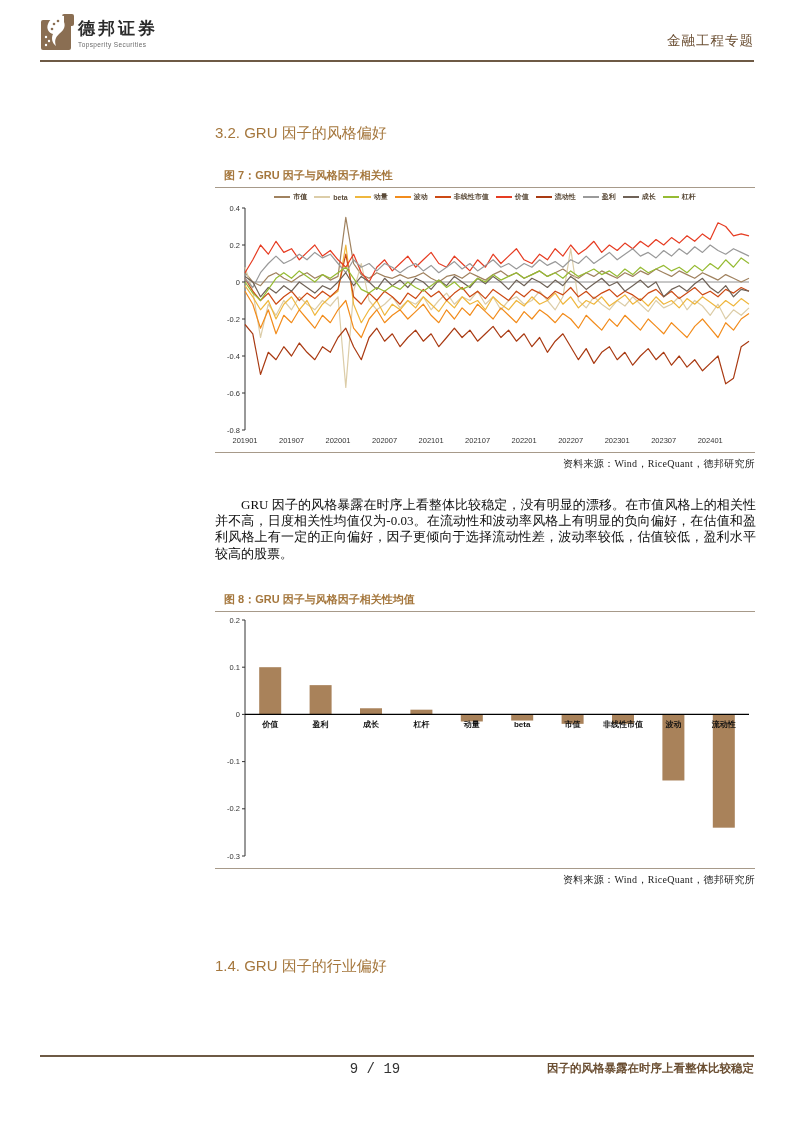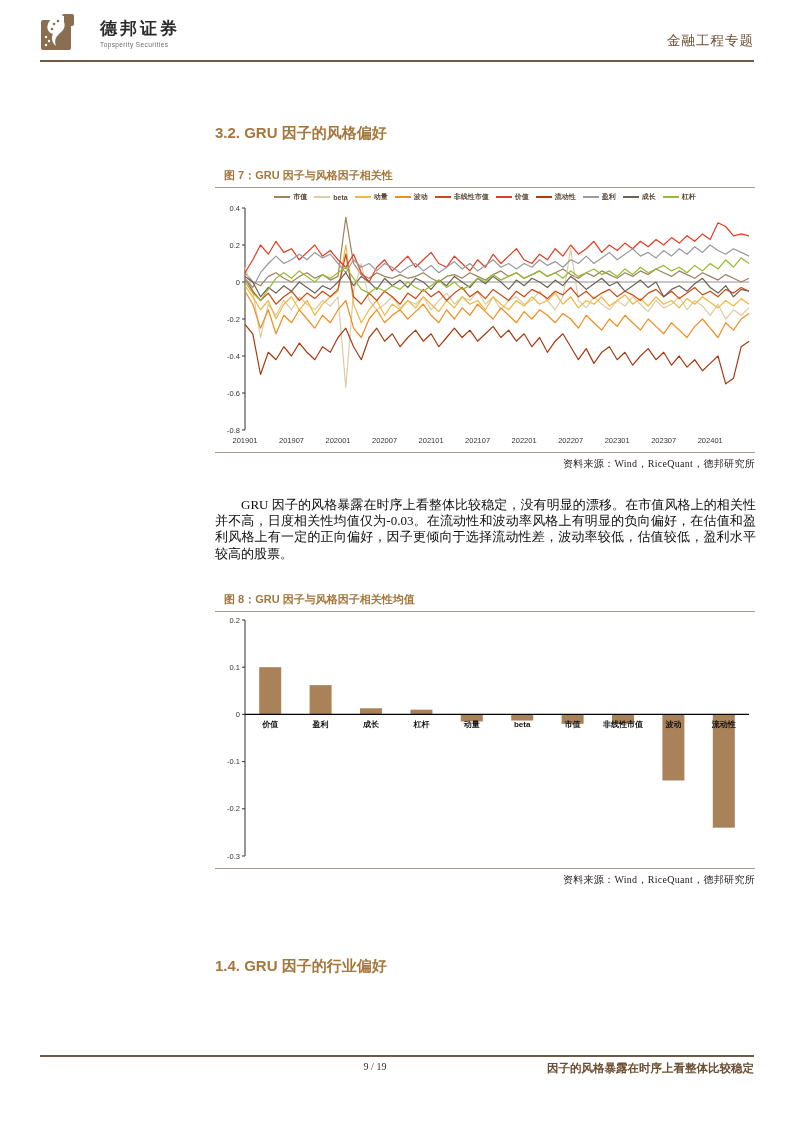--- a/index.html
+++ b/index.html
@@ -1,46 +1,46 @@
 <!DOCTYPE html>
 <html><head>
 <meta charset="utf-8">
 <style>
   html,body{margin:0;padding:0;background:#ffffff;}
   .page{position:relative;width:794px;height:1123px;background:#fff;overflow:hidden;
         font-family:"Liberation Serif","DejaVu Serif",serif;color:#111;}
   
-  .logo{position:absolute;left:40px;top:12px;display:flex;align-items:center;gap:24px;}
+  .logo{position:absolute;left:40px;top:12px;display:flex;align-items:center;gap:2px;}
   .logo-text .cn{font-family:"Liberation Sans","DejaVu Sans",sans-serif;font-weight:bold;
                  font-size:17px;letter-spacing:3px;color:#2b2b2b;}
   .logo-text .en{font-family:"Liberation Sans","DejaVu Sans",sans-serif;font-size:6.5px;
                  color:#6a6a6a;letter-spacing:0.4px;margin-top:1px;}
   .doc-type{position:absolute;right:40px;top:32px;font-size:13.5px;color:#6b4f33;letter-spacing:1px;}
   .header-rule{position:absolute;left:40px;top:60px;width:714px;height:2px;background:#6e5a45;}
   
   .sec-h{position:absolute;left:215px;font-family:"Liberation Sans","DejaVu Sans",sans-serif;
-         font-weight:bold;font-size:15px;color:#a5773d;margin:0;}
+         font-weight:normal;font-size:15px;color:#a5773d;margin:0;}
   
   .figure{position:absolute;left:215px;width:540px;}
   .fig-caption{font-family:"Liberation Sans","DejaVu Sans",sans-serif;font-weight:bold;
                font-size:11px;color:#a5773d;margin-bottom:4px;padding-left:9px;}
   .fig-rule{height:1px;background:#a79a8a;margin-bottom:2px;}
   .fig-source{font-size:10px;color:#222;margin-top:4px;letter-spacing:0.3px;text-align:right;}
   .legend{display:flex;justify-content:center;align-items:center;gap:7px;height:14px;margin-top:2px;}
   .lg-item{display:inline-flex;align-items:center;gap:3px;font-family:"Liberation Sans",sans-serif;
            font-size:7px;font-weight:bold;color:#5a4a38;white-space:nowrap;}
   .lg-swatch{display:inline-block;width:16px;height:2px;}
   svg text{font-family:"Liberation Sans","DejaVu Sans",sans-serif;}
   
   .body-p{position:absolute;left:215px;width:541px;margin:0;font-size:13px;line-height:16.2px;
           text-align:justify;text-indent:2em;color:#0d0d0d;}
   
   .footer-rule{position:absolute;left:40px;top:1055px;width:714px;height:2px;background:#6e5a45;}
   .page-num{position:absolute;left:295px;top:1061px;width:160px;text-align:center;
-            font-family:Liberation Serif, serif;font-size:10px;color:#333;}
+            font-family:Liberation Mono, monospace;font-size:14px;color:#333;}
   .disclaimer{position:absolute;right:40px;top:1061px;font-size:11.5px;font-weight:bold;color:#6b4f33;}
 </style>
 </head>
 <body>
 
 <div class="page">
 
   <div class="logo">
     <svg width="36" height="40" viewBox="0 0 36 40">
       <rect x="1" y="8" width="30" height="30" rx="2" fill="#8a6e52"></rect>

